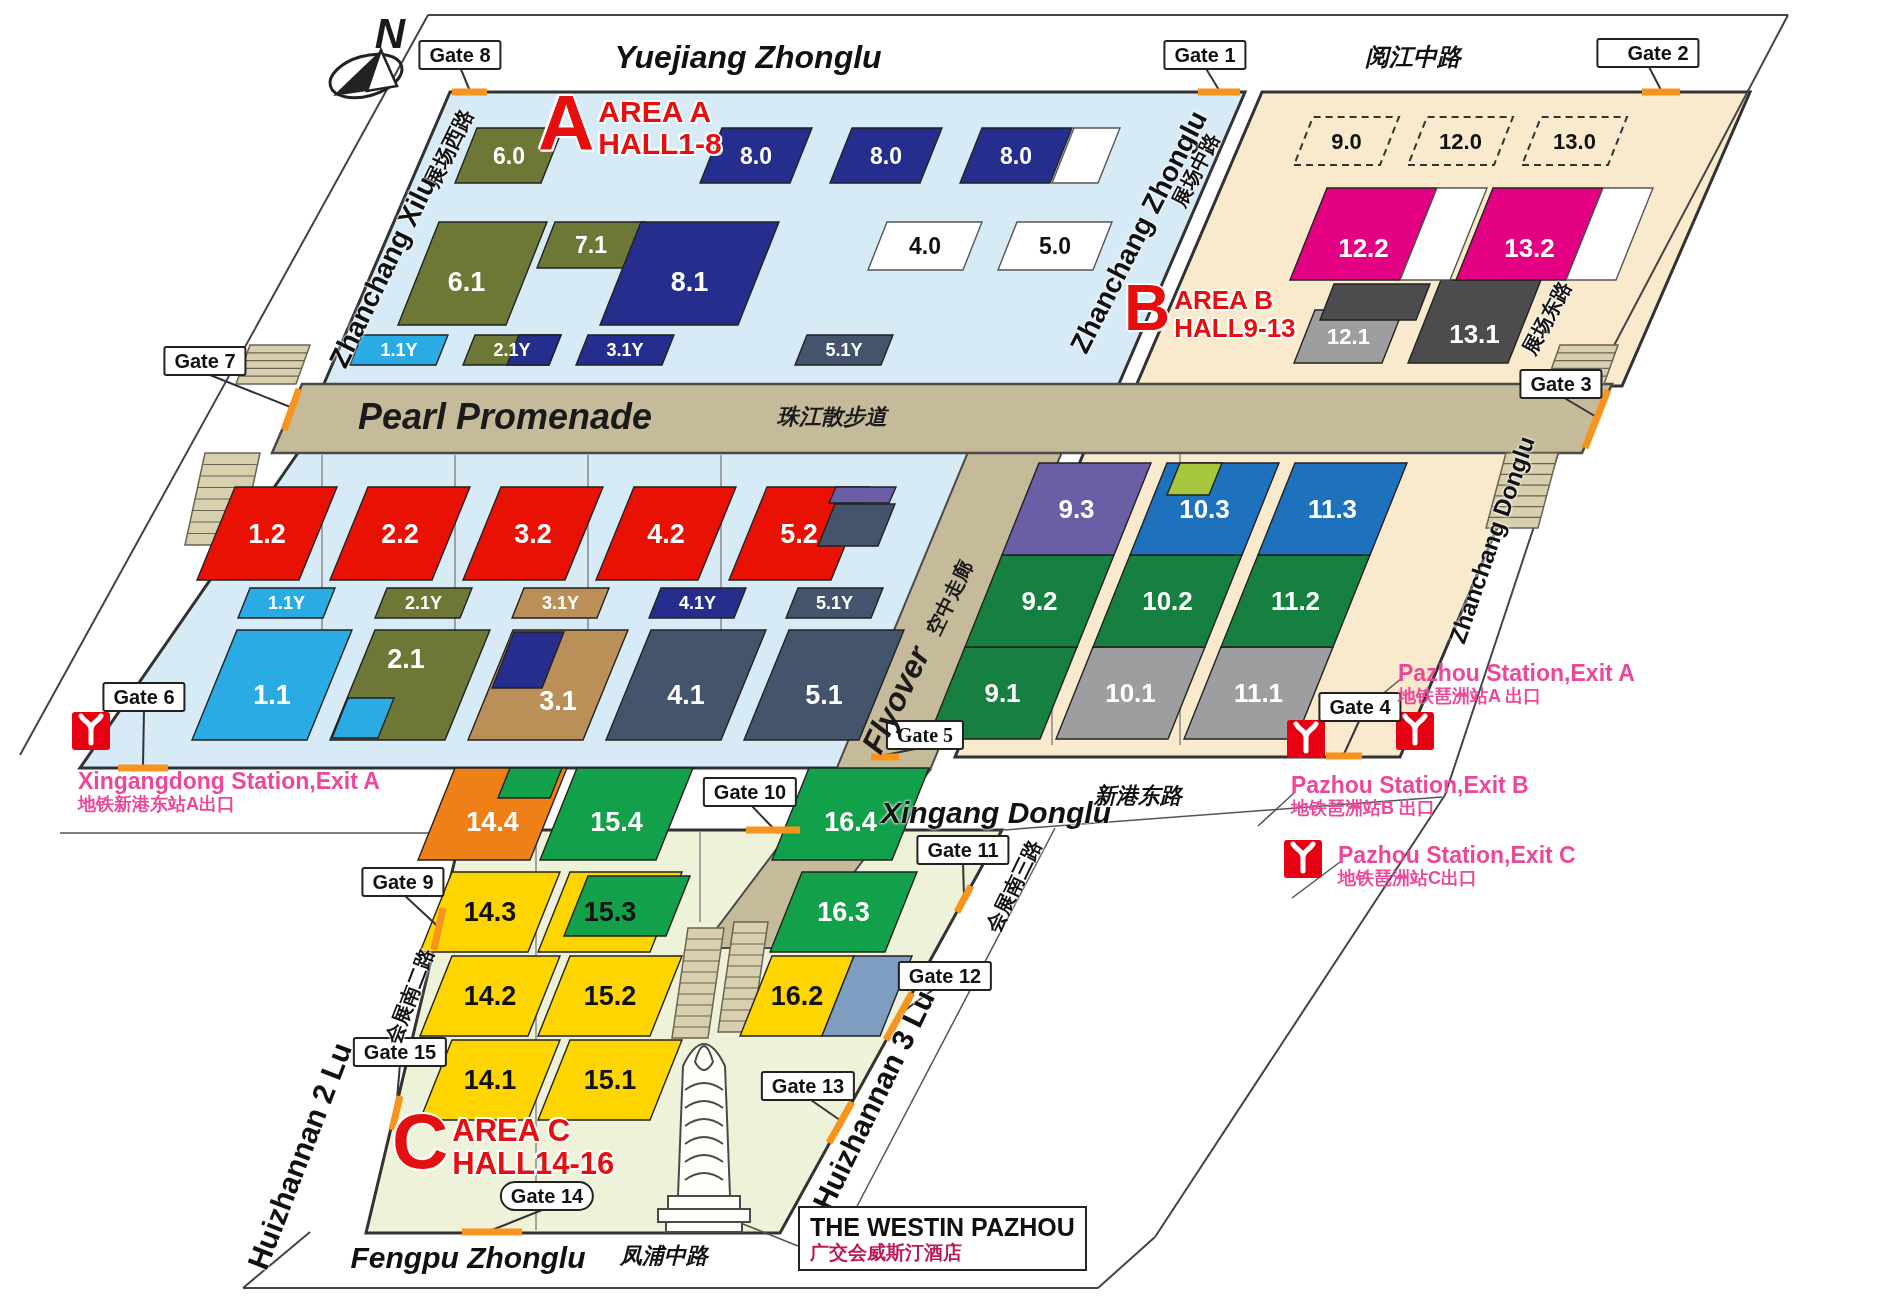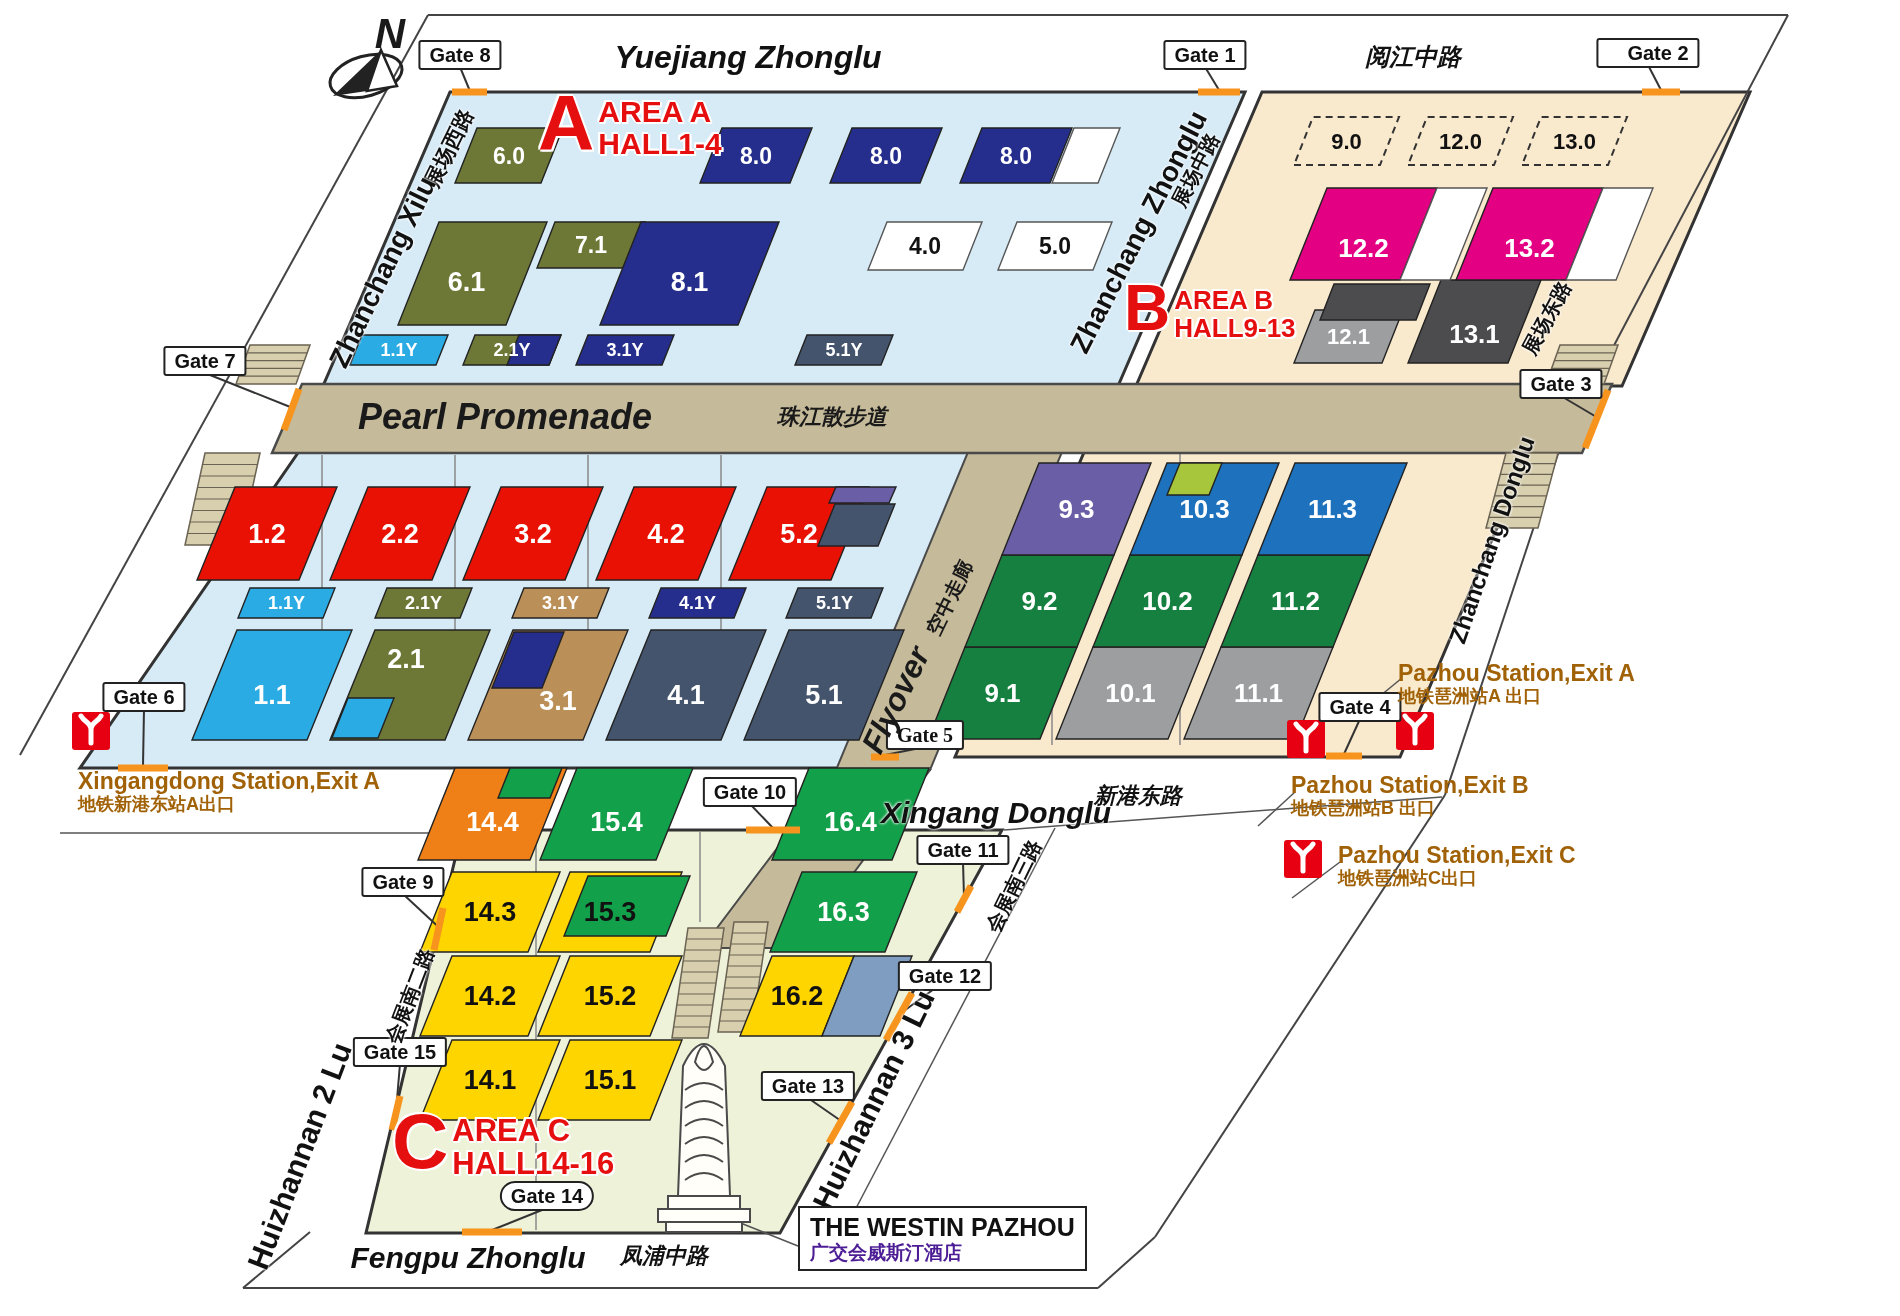--- a/index.html
+++ b/index.html
@@ -11,27 +11,27 @@
   .gate{position:absolute;transform:translate(-50%,-50%);background:#fff;border:2px solid #222;
         border-radius:3px;font-weight:bold;font-size:20px;color:#111;padding:1px 9px;
         white-space:nowrap;line-height:1.2;}
   .street{position:absolute;font-weight:bold;color:#111;white-space:nowrap;
           text-shadow:0 0 3px #fff,0 0 3px #fff;}
   .street.it{font-style:italic;}
   .area-title{position:absolute;display:flex;align-items:flex-start;color:#e60f0f;
       text-shadow:2px 0 0 #fff,-2px 0 0 #fff,0 2px 0 #fff,0 -2px 0 #fff,2px 2px 0 #fff,-2px -2px 0 #fff;}
   .area-letter{font-weight:bold;line-height:.82;}
   .area-lines{font-weight:bold;line-height:1.08;margin-left:4px;margin-top:4px;}
-  .station{position:absolute;color:#a16207;line-height:1.15;}
+  .station{position:absolute;color:#ec4899;line-height:1.15;}
   .station .en{font-weight:bold;font-size:23px;white-space:nowrap;}
   .station .cn{font-weight:bold;font-size:18px;white-space:nowrap;}
   .lm{position:absolute;color:#1a1a1a;font-weight:bold;white-space:nowrap;}
   .westin{position:absolute;background:#fff;border:2px solid #222;padding:4px 10px;line-height:1.2;}
   .westin .en{font-weight:bold;font-size:25px;color:#111;white-space:nowrap;}
-  .westin .cn{font-weight:bold;font-size:19px;color:#4c1d95;white-space:nowrap;}
+  .westin .cn{font-weight:bold;font-size:19px;color:#be185d;white-space:nowrap;}
 </style>
 </head>
 <body>
 
 <div id="map">
   <svg id="base" width="1900" height="1316" viewBox="0 0 1900 1316">
 
     <g id="platforms">
       <polygon points="450,92 1245,92 1118,386 323,386" fill="#d7ebf7" stroke="#333" stroke-width="3"></polygon>
       <polygon points="1262,92 1750,92 1622,386 1136,386" fill="#f9e9cd" stroke="#333" stroke-width="3"></polygon>
@@ -473,21 +473,21 @@
       <div class="street" style="left: 1014px; top: 886px; font-size: 20px; transform: translate(-50%, -50%) rotate(-64deg);">会展南三路</div>
       <div class="street" style="left: 874px; top: 1100px; font-size: 30px; transform: translate(-50%, -50%) rotate(-64deg);">Huizhannan 3 Lu</div>
       <div class="street" style="left: 410px; top: 996px; font-size: 20px; transform: translate(-50%, -50%) rotate(-69deg);">会展南二路</div>
       <div class="street" style="left: 300px; top: 1156px; font-size: 30px; transform: translate(-50%, -50%) rotate(-69deg);">Huizhannan 2 Lu</div>
       <div class="street it" style="left: 468px; top: 1258px; font-size: 30px; transform: translate(-50%, -50%) rotate(0deg);">Fengpu Zhonglu</div>
       <div class="street it" style="left: 664px; top: 1256px; font-size: 22px; transform: translate(-50%, -50%) rotate(0deg);">凤浦中路</div>
       <div class="area-title" style="left: 538px; top: 92px;">
         <div class="area-letter" style="font-size: 78px;">A</div>
         <div class="area-lines" style="font-size: 30px;">
           <div>AREA A</div>
-          <div>HALL1-4</div>
+          <div>HALL1-8</div>
         </div>
       </div>
       <div class="area-title" style="left: 1124px; top: 282px;">
         <div class="area-letter" style="font-size: 64px;">B</div>
         <div class="area-lines" style="font-size: 26px;">
           <div>AREA B</div>
           <div>HALL9-13</div>
         </div>
       </div>
       <div class="area-title" style="left: 392px; top: 1110px;">

